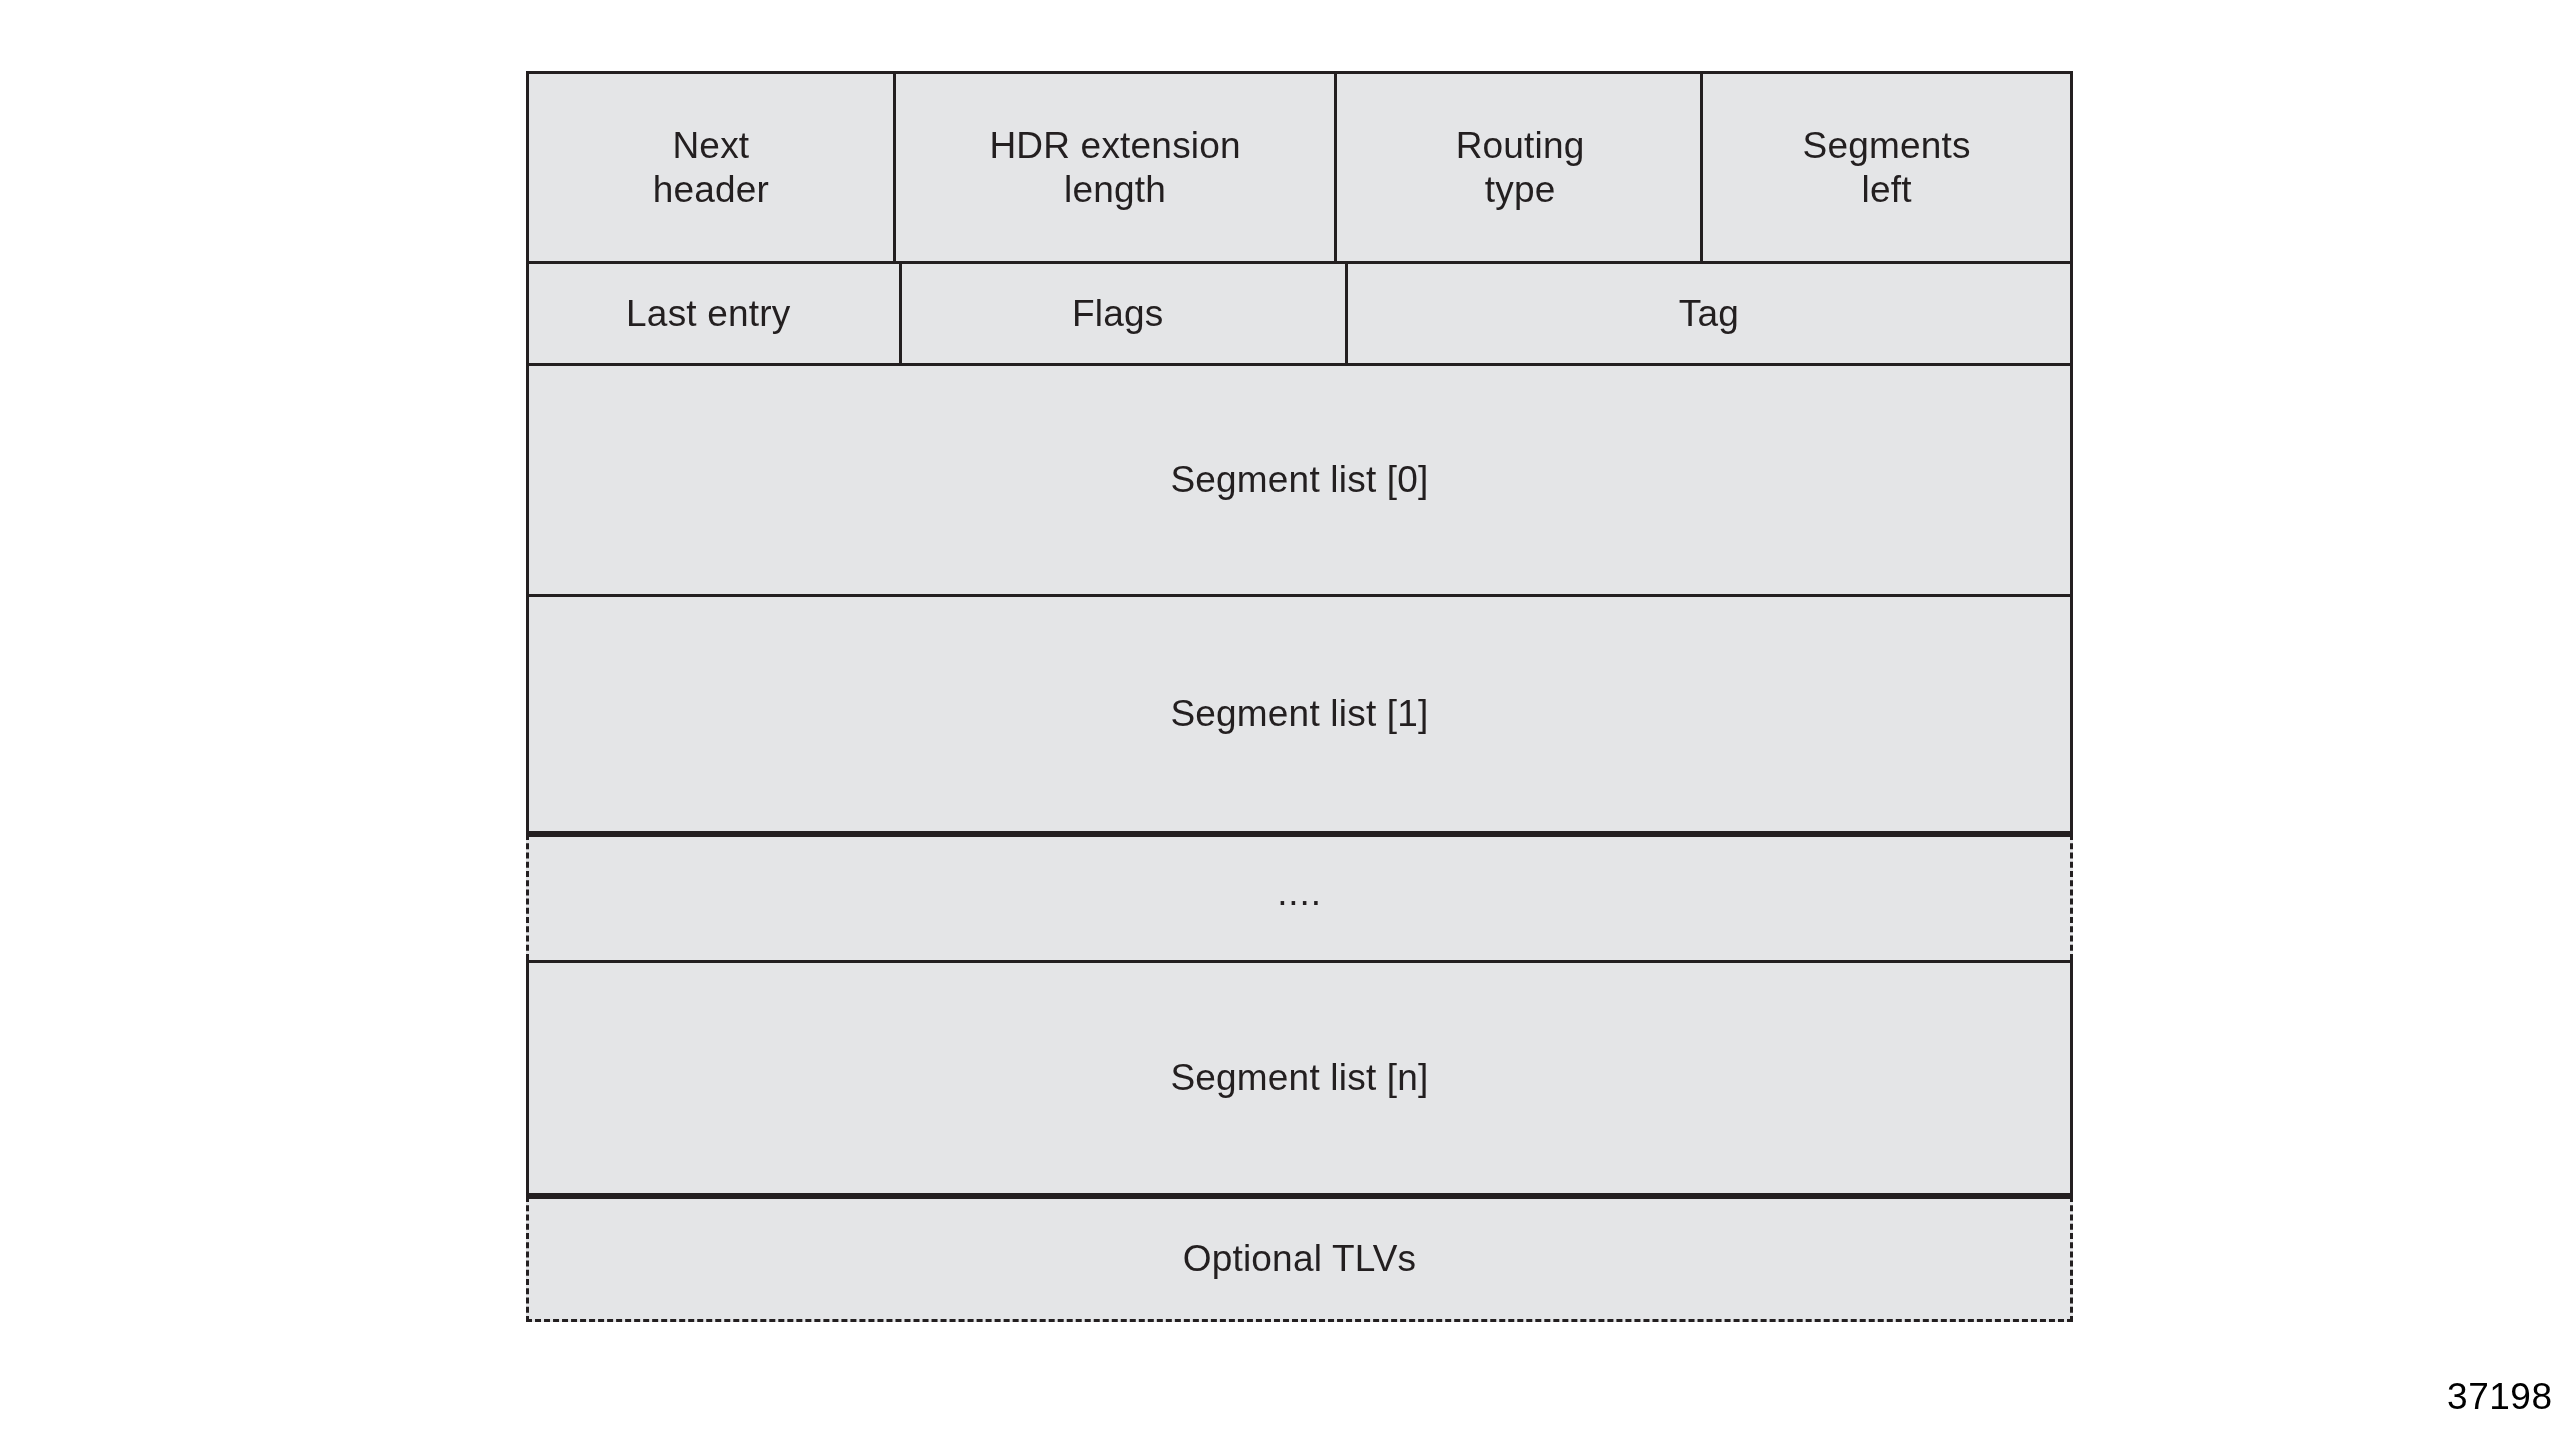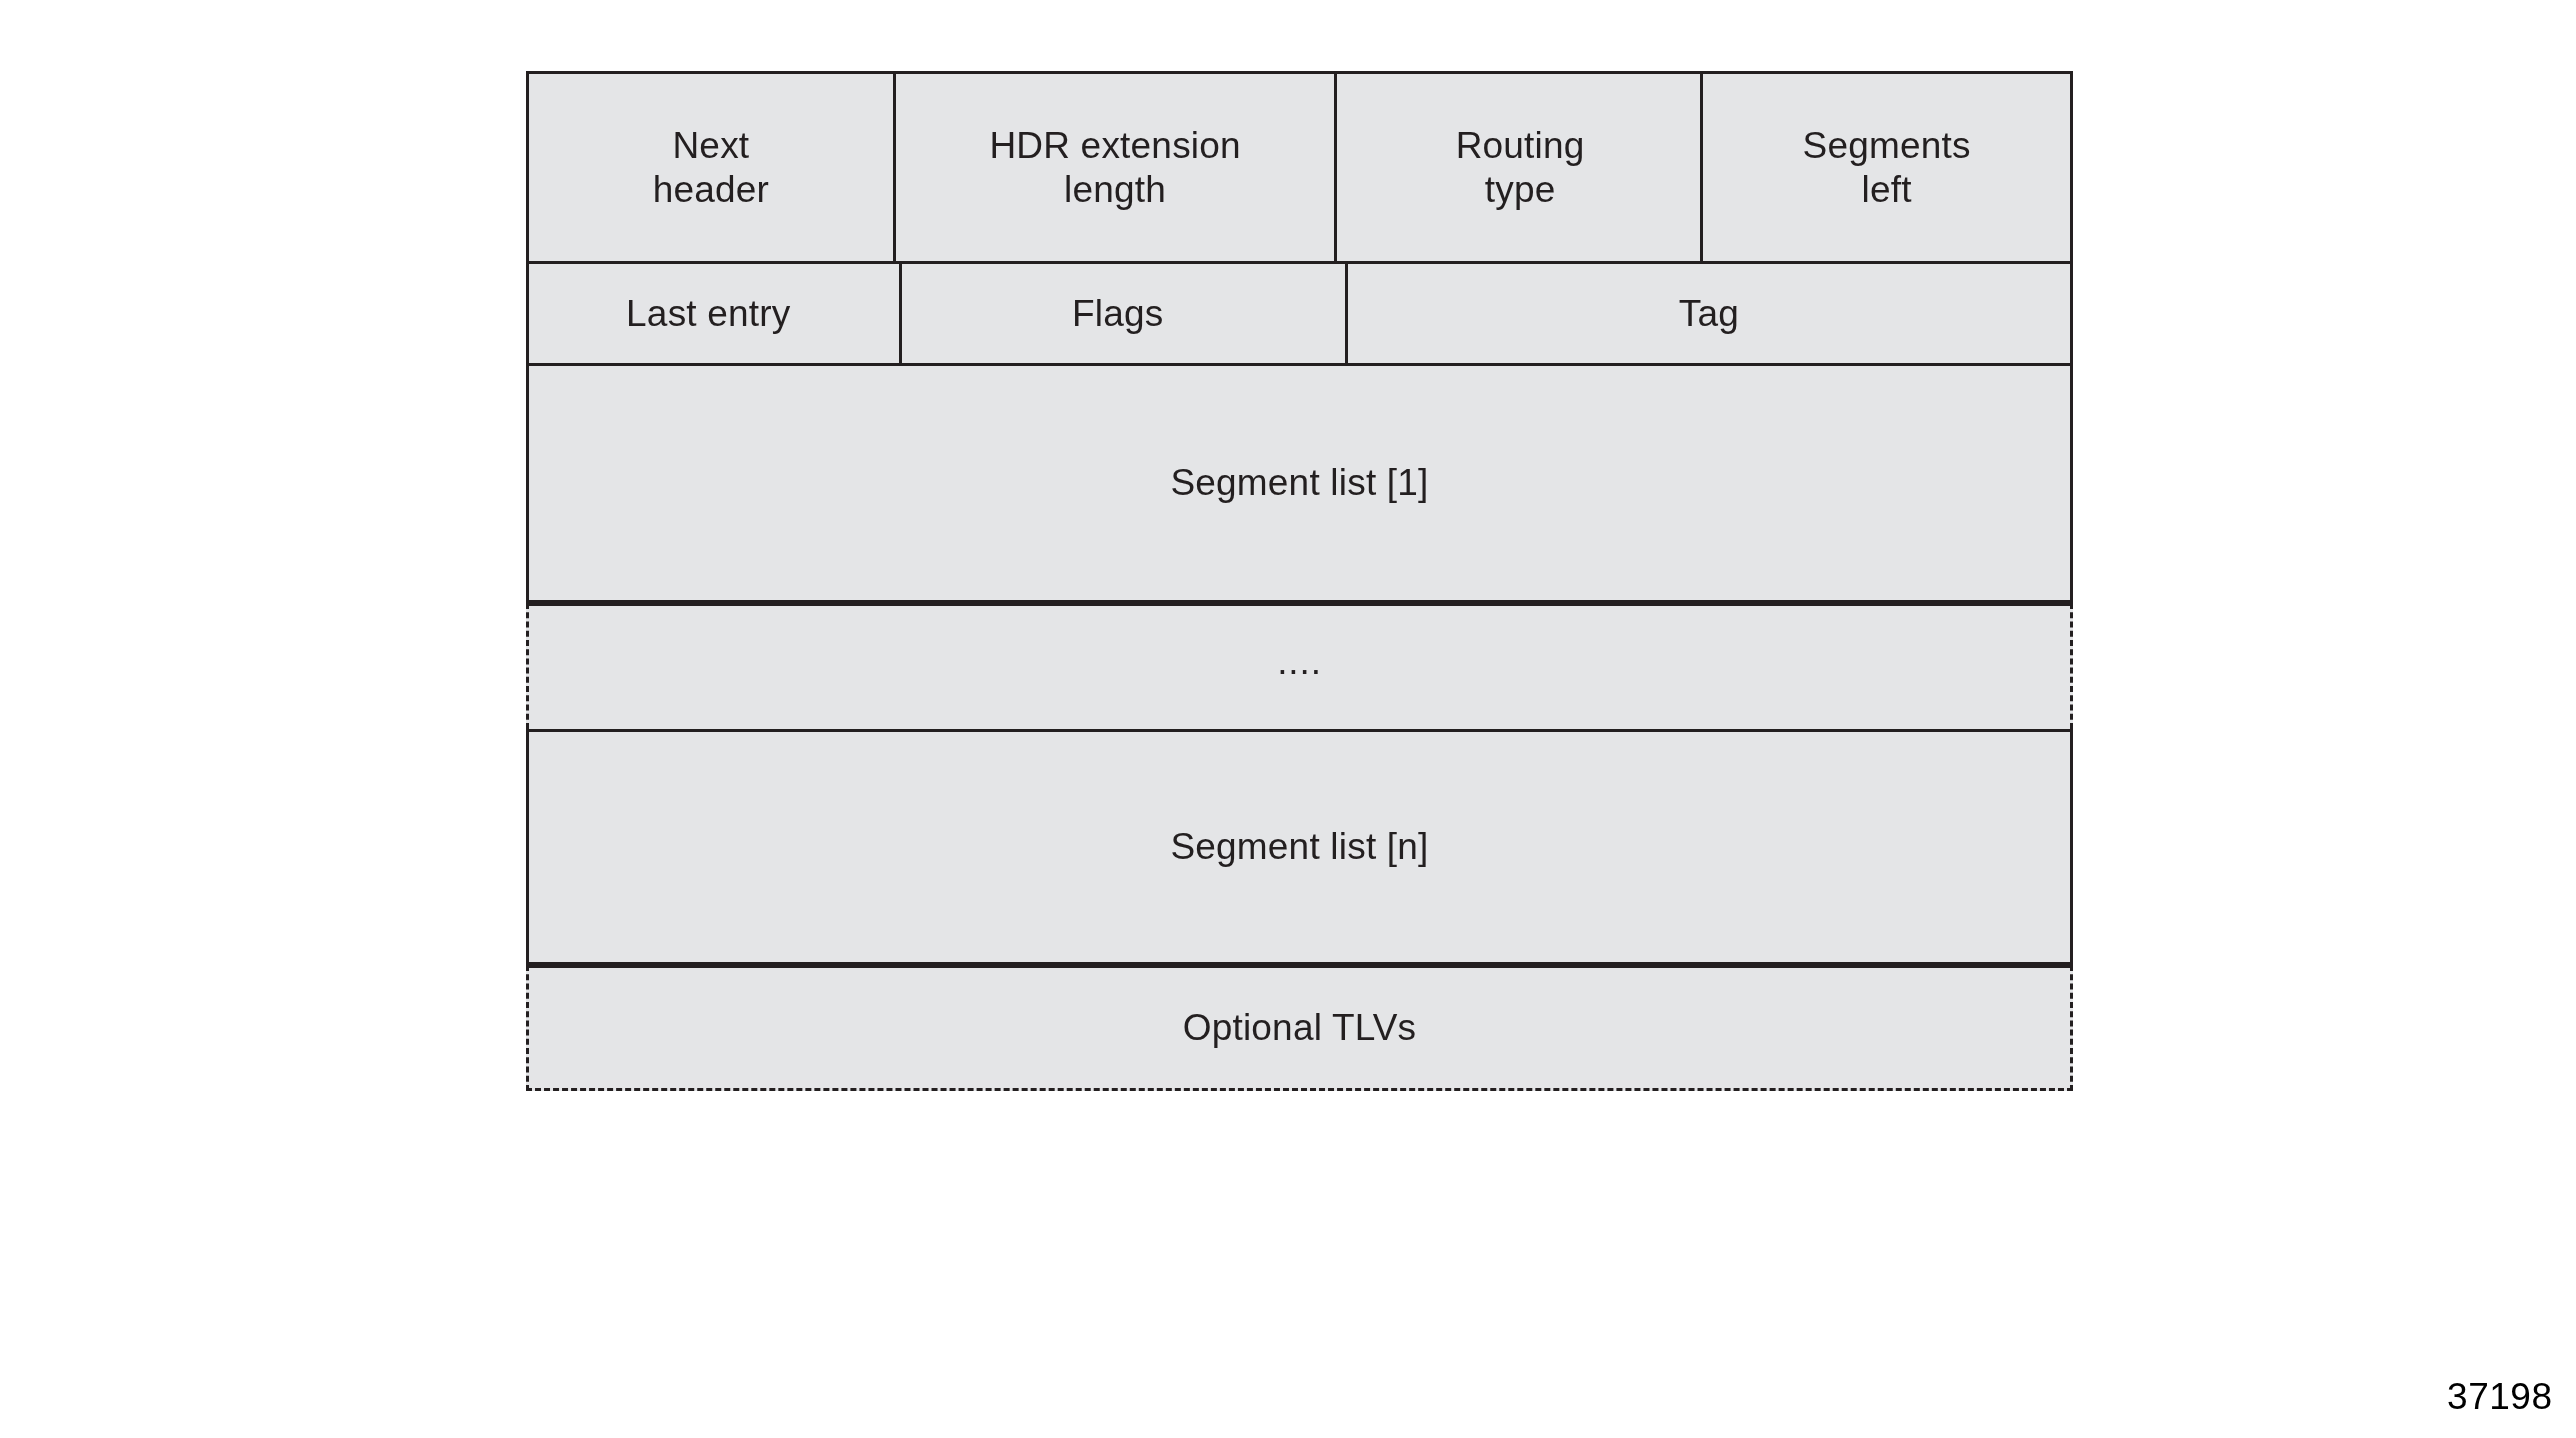--- a/index.html
+++ b/index.html
@@ -136,20 +136,23 @@
     <div class="cell" id="cell-segments-left">Segments
 left</div>
   </div>
 
   <div class="row solid" id="row-fields2">
     <div class="cell" id="cell-last-entry">Last entry</div>
     <div class="cell" id="cell-flags">Flags</div>
     <div class="cell" id="cell-tag">Tag</div>
   </div>
 
+  <div class="row solid seg" id="row-seg0">
+    <div class="cell">Segment list [0]</div>
+  </div>
 
   <div class="row solid seg last-solid" id="row-seg1">
     <div class="cell">Segment list [1]</div>
   </div>
 
   <div class="row dashed" id="row-ellipsis">
     <div class="cell">....</div>
   </div>
 
   <div class="row solid seg last-solid" id="row-segn">

